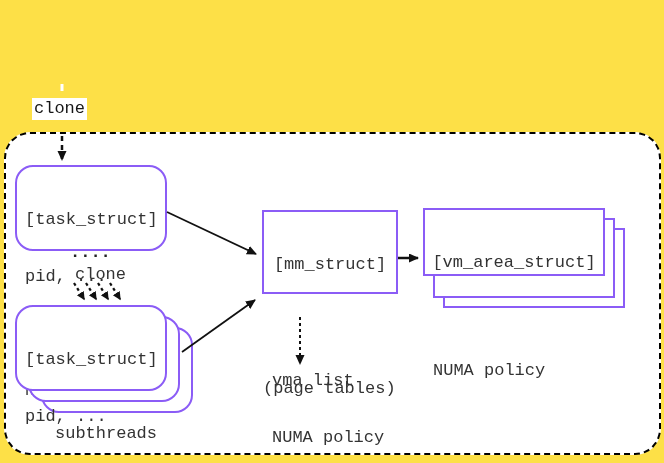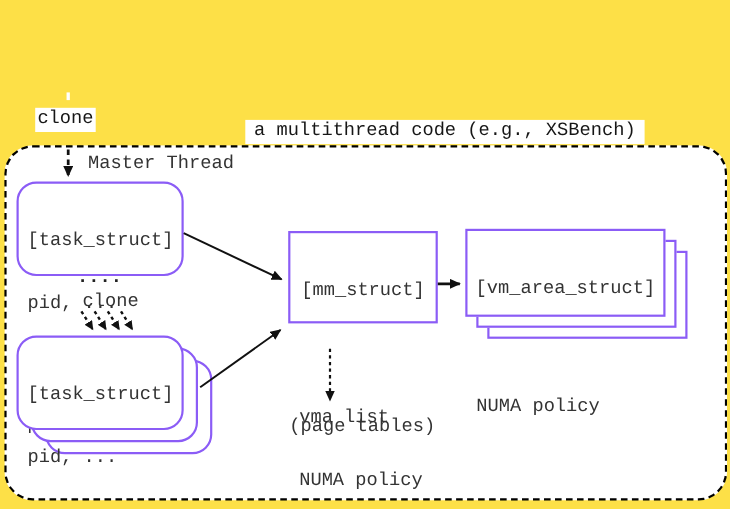--- a/index.html
+++ b/index.html
@@ -35,21 +35,20 @@
   svg.wires { position:absolute; left:0; top:0; z-index:5; pointer-events:none; }
 </style>
 </head>
 <body>
 
 <div class="stage">
 
   <div class="panel"></div>
 
   <div class="lbl-onblack" style="left:32px; top:98px;">clone</div>
-  <div class="lbl-onblack" style="left:223px; top:109px; padding:0 8px;">a multithread code (e.g., XSBench)</div>
 
   <svg class="wires" width="664" height="463" viewBox="0 0 664 463">
     <defs>
       <marker id="ah" markerUnits="userSpaceOnUse" markerWidth="12" markerHeight="10" refX="9" refY="4.5" orient="auto">
         <path d="M0,0 L10,4.5 L0,9 Z" fill="#111"></path>
       </marker>
       <marker id="ah2" markerUnits="userSpaceOnUse" markerWidth="10" markerHeight="9" refX="7" refY="4" orient="auto">
         <path d="M0,0 L8.5,4 L0,8 Z" fill="#111"></path>
       </marker>
     </defs>
@@ -65,54 +64,54 @@
     <line x1="398" y1="258" x2="418" y2="258" stroke="#111" stroke-width="2.5" marker-end="url(#ah)"></line>
 
     <line x1="300" y1="317" x2="300" y2="364" stroke="#111" stroke-width="2" stroke-dasharray="3 3" marker-end="url(#ah)"></line>
 
     <line x1="74" y1="283" x2="84" y2="299" stroke="#111" stroke-width="2.2" stroke-dasharray="3 3" marker-end="url(#ah2)"></line>
     <line x1="86" y1="283" x2="96" y2="299" stroke="#111" stroke-width="2.2" stroke-dasharray="3 3" marker-end="url(#ah2)"></line>
     <line x1="98" y1="283" x2="108" y2="299" stroke="#111" stroke-width="2.2" stroke-dasharray="3 3" marker-end="url(#ah2)"></line>
     <line x1="110" y1="283" x2="120" y2="299" stroke="#111" stroke-width="2.2" stroke-dasharray="3 3" marker-end="url(#ah2)"></line>
   </svg>
 
-  <div class="txt" style="left:80px; top:140px;">Master Thread</div>
 
   <div class="box rounded task-pad" style="left:15px; top:165px; width:152px; height:86px;">
     <div>[task_struct]</div>
     <div>pid, ...</div>
     <div>CPU affinity</div>
     <div>NUMA policy</div>
   </div>
 
   <div class="txt dots" style="left:70px; top:243px;">....</div>
   <div class="txt" style="left:75px; top:265px;">clone</div>
 
   <div class="box rounded" style="left:41px; top:327px; width:152px; height:86px;"></div>
   <div class="box rounded" style="left:28px; top:316px; width:152px; height:86px;"></div>
   <div class="box rounded task-pad" style="left:15px; top:305px; width:152px; height:86px;">
     <div>[task_struct]</div>
     <div>pid, ...</div>
     
     
   </div>
 
+  <div class="txt" style="left:55px; top:424px;">subthreads</div>
 
   <div class="box" style="left:262px; top:210px; width:136px; height:84px;">
     <div class="boxtitle">[mm_struct]</div>
     <div class="mm-body">
       <div>vma list</div>
       <div>NUMA policy</div>
     </div>
   </div>
 
   <div class="txt" style="left:263px; top:379px;">(page tables)</div>
 
   <div class="box" style="left:443px; top:228px; width:182px; height:80px;"></div>
   <div class="box" style="left:433px; top:218px; width:182px; height:80px;"></div>
-  <div class="box" style="left:423px; top:208px; width:182px; height:80px;">
+  <div class="box" style="left:423px; top:208px; width:182px; height:68px;">
     <div class="boxtitle">[vm_area_struct]</div>
     <div class="vm-body">
       <div>NUMA policy</div>
     </div>
   </div>
 
 </div>
 
 </body></html>

